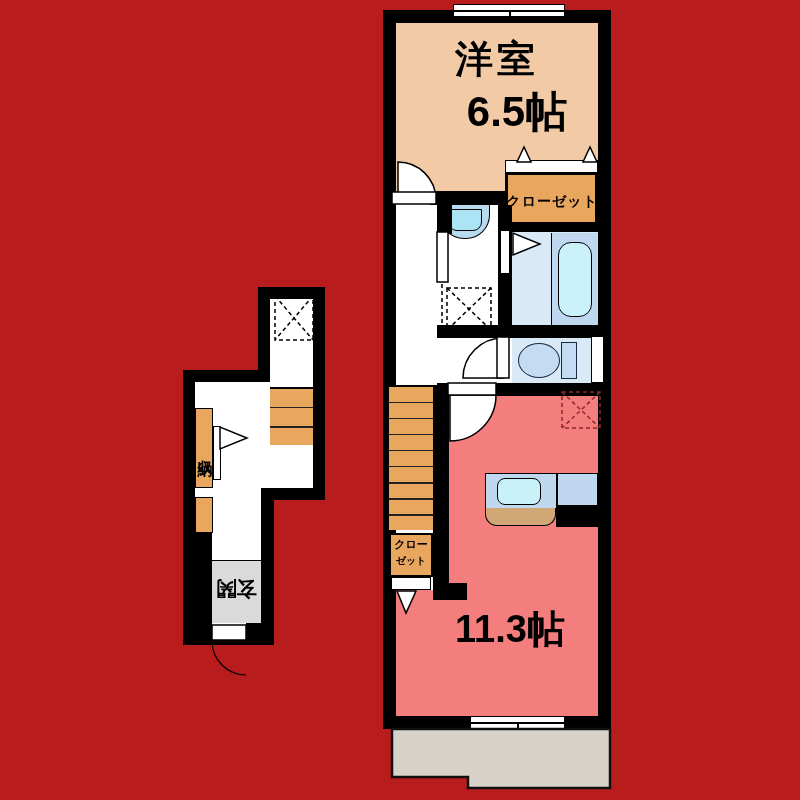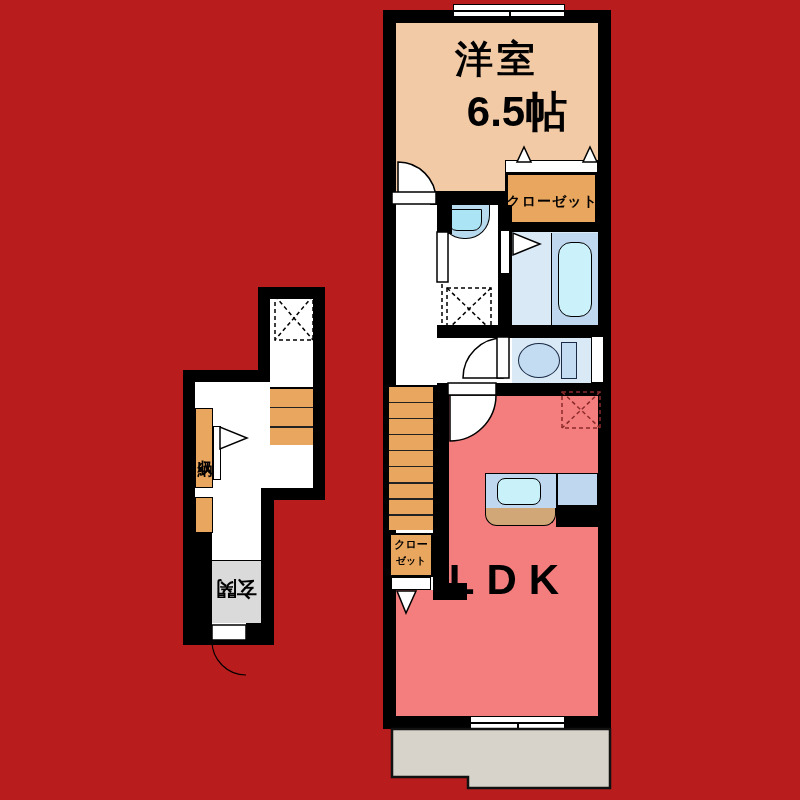--- a/index.html
+++ b/index.html
@@ -62,21 +62,21 @@
   <div class="lbl" style="left:389px;top:556px;width:44px;font-size:10px;">ゼット</div>
   <div class="abs wht bordered" style="left:391px;top:577px;width:40px;height:13px;"></div>
   <div class="abs blk" style="left:449px;top:583px;width:18px;height:17px;"></div>
 
   <div class="abs" style="left:485px;top:473px;width:113px;height:36px;background:#BFD7EF;border:1.5px solid #000;"></div>
   <div class="abs blk" style="left:556px;top:473px;width:2px;height:34px;"></div>
   <div class="abs" style="left:497px;top:478px;width:44px;height:27px;background:#C9F1FA;border:1.5px solid #000;border-radius:8px;"></div>
   <div class="abs" style="left:485px;top:508px;width:71px;height:18px;background:#D2A778;border:1.5px solid #000;border-top:none;border-radius:0 0 12px 12px;"></div>
   <div class="abs blk" style="left:556px;top:505px;width:42px;height:22px;"></div>
 
-  <div class="lbl" style="left:420px;top:558px;width:180px;font-size:42px;letter-spacing:12px;">LDK</div>
+  <div class="lbl" style="left:420px;top:610px;width:180px;font-size:38px;">11.3帖</div>
 
   <div class="abs wht bordered" style="left:453px;top:4px;width:112px;height:13px;"></div>
   <div class="abs blk" style="left:453px;top:10px;width:112px;height:1.5px;"></div>
   <div class="abs blk" style="left:509px;top:10px;width:1.5px;height:7px;"></div>
   <div class="abs wht bordered" style="left:470px;top:716px;width:95px;height:13px;"></div>
   <div class="abs blk" style="left:470px;top:722px;width:95px;height:1.5px;"></div>
   <div class="abs blk" style="left:517px;top:722px;width:1.5px;height:7px;"></div>
 
   <div class="lbl" style="left:400px;top:742px;width:210px;font-size:25px;letter-spacing:3px;">バルコニー</div>
 

